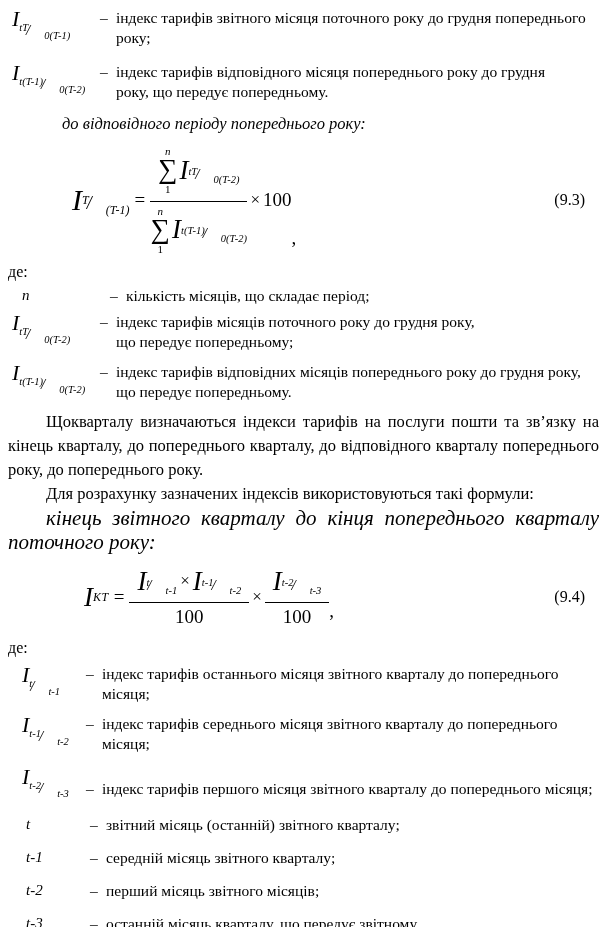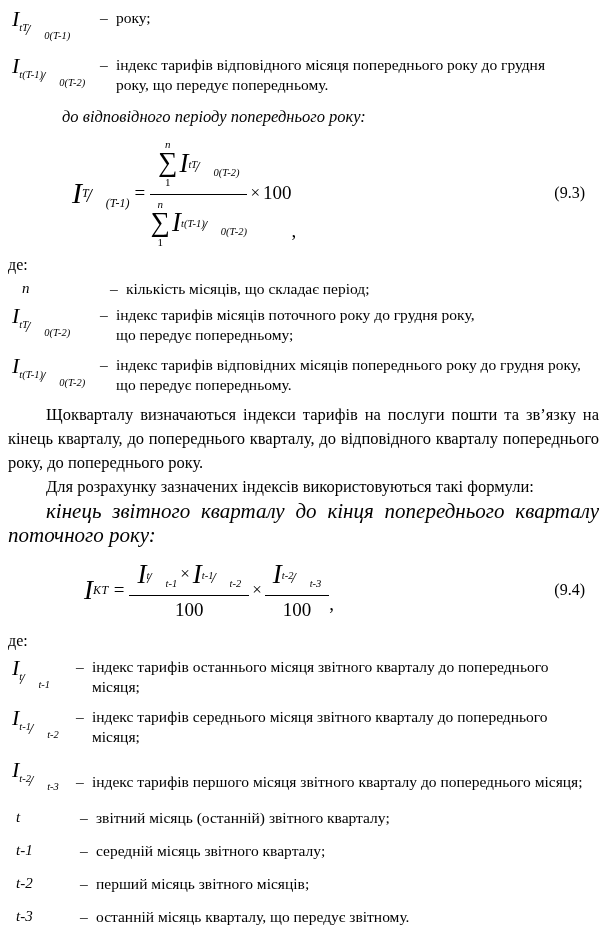--- a/index.html
+++ b/index.html
@@ -12,21 +12,21 @@
     color:#000;
     font-family:"Liberation Serif", serif;
     overflow:hidden;
   }
 
   
   .defrow { display:flex; align-items:flex-start; }
   .defrow .sym { flex:0 0 88px; padding-left:4px; }
   .defrow .dash { flex:0 0 16px; font-size:15.5px; line-height:20px; }
   .defrow .lines { flex:1; font-size:15.5px; line-height:20px; }
-  .narrow .sym { flex-basis:64px; }
+  .narrow .sym { flex-basis:64px;margin-left:10px; }
 
   .symI { font-style:italic; font-size:22px; line-height:1; }
   .plain-sym { font-style:italic; font-size:15px; }
 
   
   .dsub { font-style:italic; white-space:nowrap; }
   .dsub .u  { font-size:10.5px; vertical-align:-5px; }
   .dsub .sl { font-size:15px;  vertical-align:-9px; margin:0 -2px; }
   .dsub .d  { font-size:10.5px; vertical-align:-13px;padding-left:16px; }
   .dsub.big .u  { font-size:12px; vertical-align:-7px; }
@@ -71,20 +71,21 @@
 <body>
 
 <div class="page">
 
   <div class="defrow mb14">
     <div class="sym">
       <span class="symI">I</span><span class="dsub"><span class="u">tT</span><span class="sl">/</span><span class="d">0(T-1)</span></span>
     </div>
     <div class="dash">–</div>
     <div class="lines">
+      <div>індекс тарифів звітного місяця поточного року до грудня попереднього</div>
       <div>року;</div>
     </div>
   </div>
 
   <div class="defrow" style="margin-bottom:10px;">
     <div class="sym">
       <span class="symI">I</span><span class="dsub"><span class="u">t(T-1)</span><span class="sl">/</span><span class="d">0(T-2)</span></span>
     </div>
     <div class="dash">–</div>
     <div class="lines">

